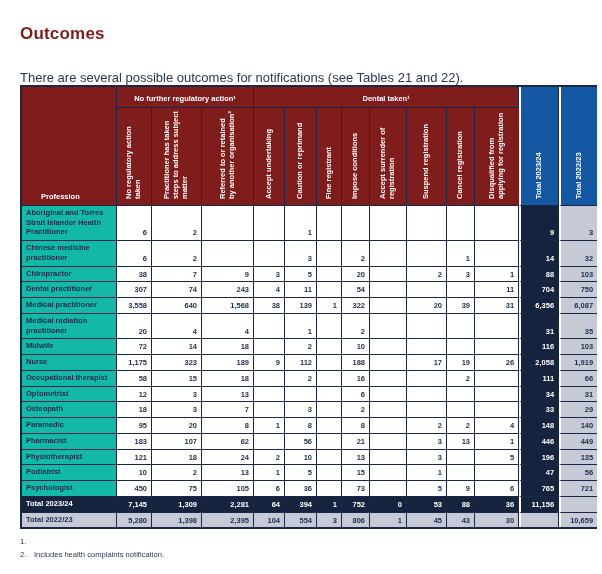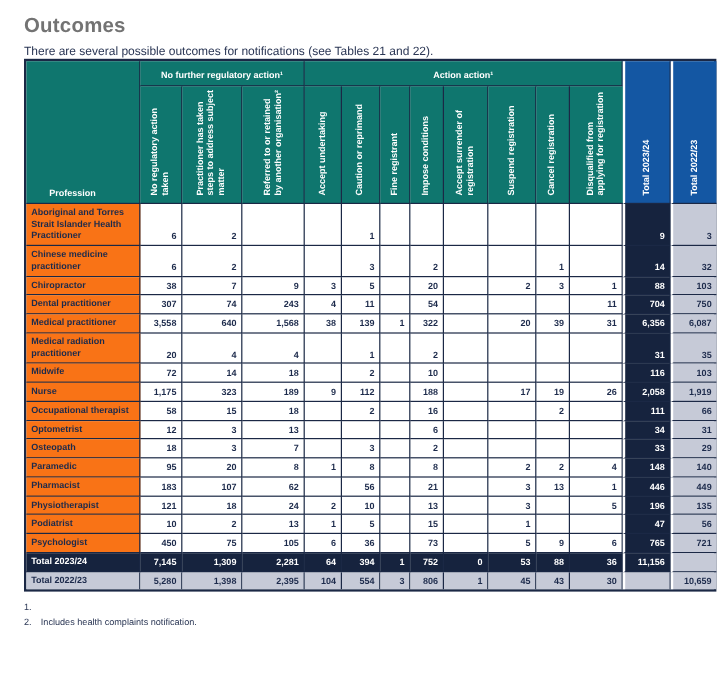--- a/index.html
+++ b/index.html
@@ -4,59 +4,59 @@
 <style>
   * { margin: 0; padding: 0; box-sizing: border-box; }
   html, body { width: 602px; height: 574px; background: #ffffff; overflow: hidden; }
   body {
     font-family: "Liberation Sans", "DejaVu Sans", sans-serif;
     color: #23304f;
   }
   .page { padding: 8px 8px 0 20px; }
 
   .h1 {
-    font-size: 17px; font-weight: 800; color: #737373; letter-spacing: .2px;
-    margin-top: 4px;
+    font-size: 17px; font-weight: 800; color: #7f1d1d; letter-spacing: .2px;
+    margin-top: 16px;
   }
-  .intro { font-size: 10px; color: #2a3654; margin-top: 6px; }
+  .intro { font-size: 13px; color: #2a3654; margin-top: 26px; }
   .caption { font-size: 8.5px; font-weight: 700; color: #0d6db6; margin: 13px 0 5px; }
 
   .tbl-wrap { border: 2px solid #1b2845; width: 577px; }
   table { border-collapse: separate; border-spacing: 0; table-layout: fixed; width: 100%; }
   th, td {
     border-right: 1px solid #1b2845;
     border-bottom: 1px solid #1b2845;
     font-size: 7.5px; font-weight: 700; color: #1d2b4c;
     vertical-align: bottom;
     padding: 2px 3px;
     line-height: 1.3;
     overflow: hidden;
   }
   tr > *:last-child { border-right: none; }
   tbody tr:last-child > * { border-bottom: none; }
 
   
-  thead th { background: #0f766e; color: #ffffff; }
+  thead th { background: #7f1d1d; color: #ffffff; }
   th.prof-head { text-align: left; padding: 2px 19px 3px; }
   th.grp { text-align: center; vertical-align: bottom; height: 21px; padding-bottom: 3px; }
   th.colh { text-align: center; vertical-align: bottom; padding: 3px 1px 3px; }
   .rot {
     display: inline-block;
     writing-mode: vertical-rl;
     transform: rotate(180deg);
     height: 88px;
     line-height: 1.18;
     text-align: left;
     white-space: normal;
   }
   th.tot-head .rot { height: 99px; }
 
   
   td.num { text-align: right; padding-right: 4px; }
-  th.prof { text-align: left; background: #f97316; padding: 2px 3px 3px 4px; font-weight: 700; }
+  th.prof { text-align: left; background: #14b8a6; padding: 2px 3px 3px 4px; font-weight: 700; }
 
   
   .c-t24 { background: #16233e; color: #ffffff; border-left: 2px solid #ffffff; }
   .c-t23 { background: #c6cad7; color: #1d2b4c; border-left: 2px solid #ffffff; }
   thead th.c-t24, thead th.c-t23 { background: #1457a3; color: #fff; }
 
   
   tr.r-t24 > th, tr.r-t24 > td { background: #16233e; color: #ffffff; }
   tr.r-t23 > th, tr.r-t23 > td { background: #c6cad7; color: #1d2b4c; }
   tr.r-t24 > td.c-t23, tr.r-t23 > td.c-t24 { background: #c6cad7; }
@@ -95,21 +95,21 @@
           <col style="width: 40px;">
           <col style="width: 28px;">
           <col style="width: 44px;">
           <col style="width: 40px;">
           <col style="width: 38px;">
         </colgroup>
       <thead>
         <tr>
           <th class="prof-head" rowspan="2">Profession</th>
           <th class="grp" colspan="3">No further regulatory action¹</th>
-          <th class="grp" colspan="8">Action action¹</th>
+          <th class="grp" colspan="8">Dental taken¹</th>
           <th class="colh tot-head c-t24" rowspan="2"><span class="rot">Total 2023/24</span></th>
           <th class="colh tot-head c-t23" rowspan="2"><span class="rot">Total 2022/23</span></th>
         </tr>
         <tr>
             <th class="colh"><span class="rot">No regulatory action taken</span></th>
             <th class="colh"><span class="rot">Practitioner has taken steps to address subject matter</span></th>
             <th class="colh"><span class="rot">Referred to or retained by another organisation²</span></th>
             <th class="colh"><span class="rot">Accept undertaking</span></th>
             <th class="colh"><span class="rot">Caution or reprimand</span></th>
             <th class="colh"><span class="rot">Fine registrant</span></th>

